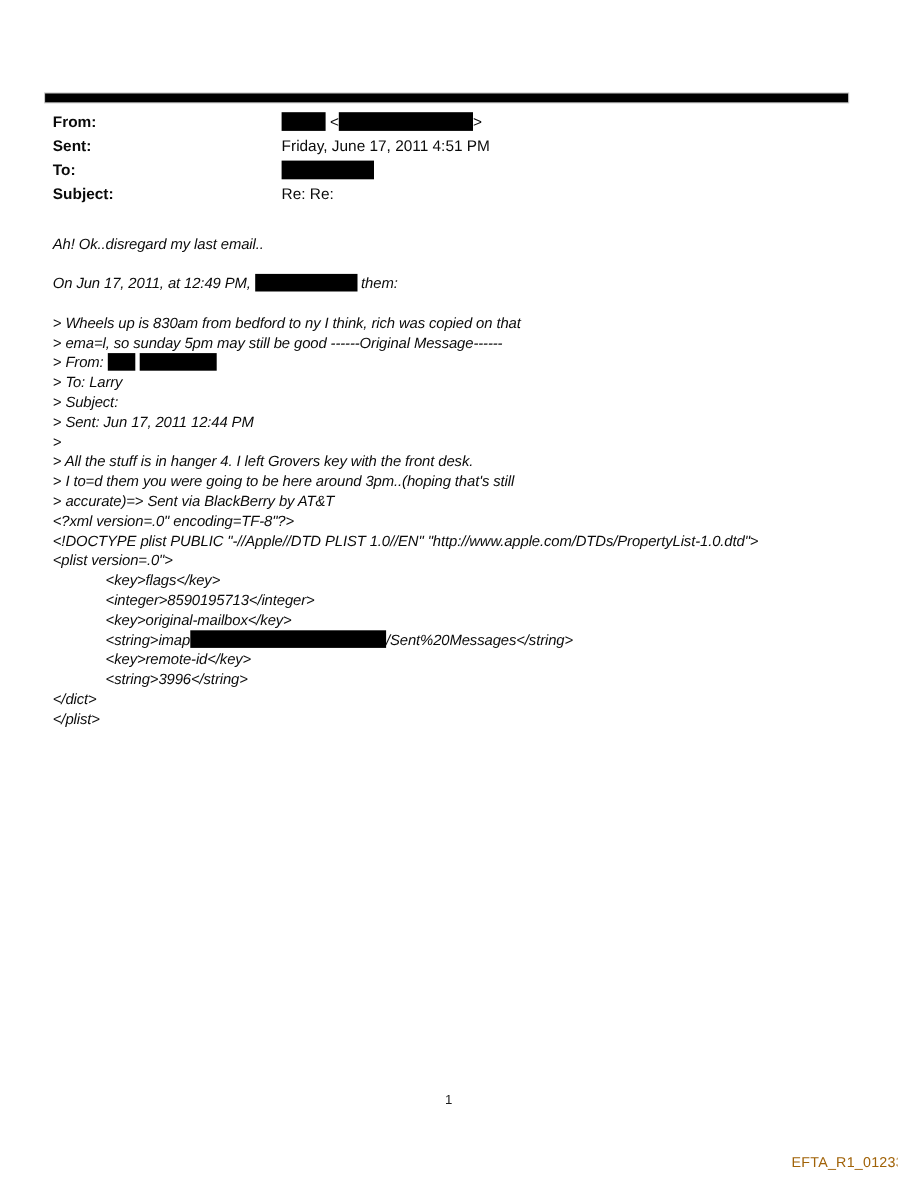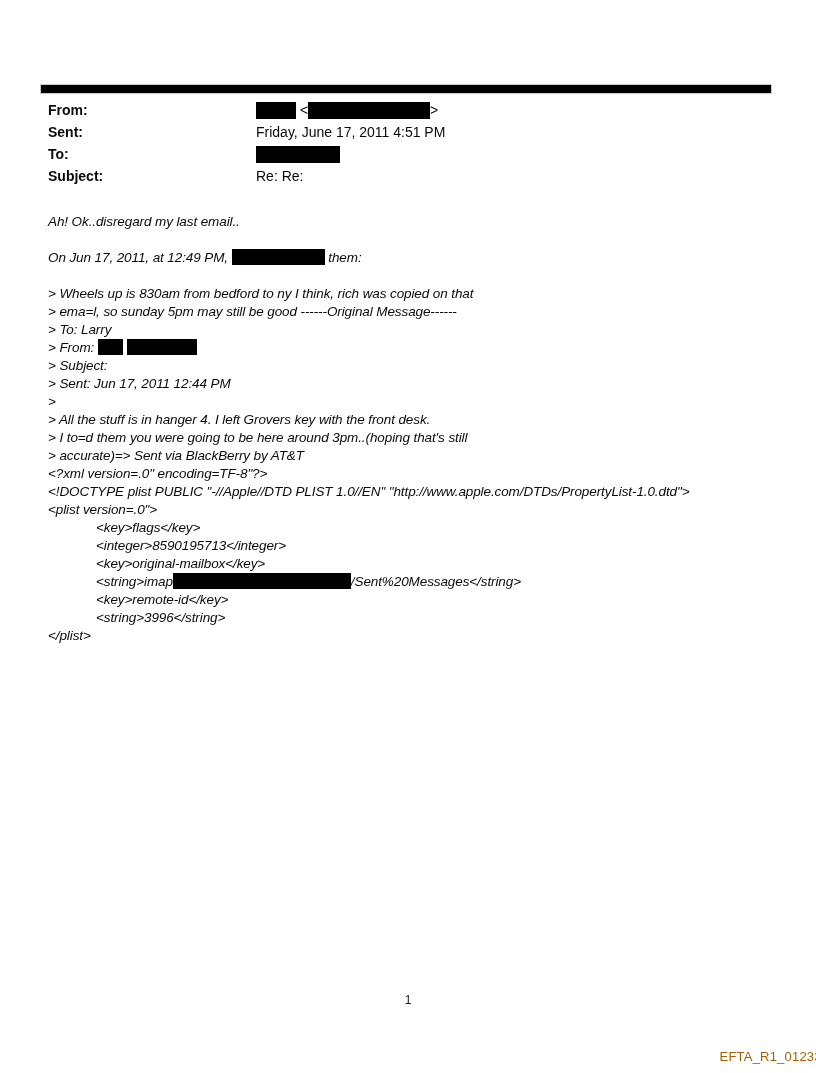--- a/index.html
+++ b/index.html
@@ -109,37 +109,38 @@
       <div class="header-row"><span class="header-label">Subject:</span><span class="header-value"><span>Re: Re:</span></span></div>
     </div>
 
   <div class="email-body">
       <div class="body-line"><span>Ah! Ok..disregard my last email..</span></div>
       <div class="body-line"></div>
       <div class="body-line"><span>On Jun 17, 2011, at 12:49 PM, </span><span class="redact" style="width: 93px;"></span><span> them:</span></div>
       <div class="body-line"></div>
       <div class="body-line"><span>&gt; Wheels up is 830am from bedford to ny I think, rich was copied on that</span></div>
       <div class="body-line"><span>&gt; ema=l, so sunday 5pm may still be good ------Original Message------</span></div>
+      <div class="body-line"><span>&gt; From: </span><span class="redact" style="width: 25px;"></span><span> </span><span class="redact" style="width: 70px;"></span></div>
       <div class="body-line"><span>&gt; To: Larry</span></div>
-      <div class="body-line"><span>&gt; From: </span><span class="redact" style="width: 25px;"></span><span> </span><span class="redact" style="width: 70px;"></span></div>
       <div class="body-line"><span>&gt; Subject:</span></div>
       <div class="body-line"><span>&gt; Sent: Jun 17, 2011 12:44 PM</span></div>
       <div class="body-line"><span>&gt;</span></div>
       <div class="body-line"><span>&gt; All the stuff is in hanger 4. I left Grovers key with the front desk.</span></div>
       <div class="body-line"><span>&gt; I to=d them you were going to be here around 3pm..(hoping that's still</span></div>
       <div class="body-line"><span>&gt; accurate)=&gt; Sent via BlackBerry by AT&amp;T</span></div>
       <div class="body-line"><span>&lt;?xml version=.0" encoding=TF-8"?&gt;</span></div>
       <div class="body-line"><span>&lt;!DOCTYPE plist PUBLIC "-//Apple//DTD PLIST 1.0//EN" "http://www.apple.com/DTDs/PropertyList-1.0.dtd"&gt;</span></div>
       <div class="body-line"><span>&lt;plist version=.0"&gt;</span></div>
       <div class="body-line indent"><span>&lt;key&gt;flags&lt;/key&gt;</span></div>
       <div class="body-line indent"><span>&lt;integer&gt;8590195713&lt;/integer&gt;</span></div>
       <div class="body-line indent"><span>&lt;key&gt;original-mailbox&lt;/key&gt;</span></div>
       <div class="body-line indent"><span>&lt;string&gt;imap</span><span class="redact" style="width: 178px;"></span><span>/Sent%20Messages&lt;/string&gt;</span></div>
       <div class="body-line indent"><span>&lt;key&gt;remote-id&lt;/key&gt;</span></div>
       <div class="body-line indent"><span>&lt;string&gt;3996&lt;/string&gt;</span></div>
+      <div class="body-line"><span>&lt;/dict&gt;</span></div>
       <div class="body-line"><span>&lt;/plist&gt;</span></div>
     </div>
 
   <div class="footer-page-number">1</div>
 
   <div class="bates-number">EFTA_R1_01233393</div>
 
 </div>
 
 </body></html>

